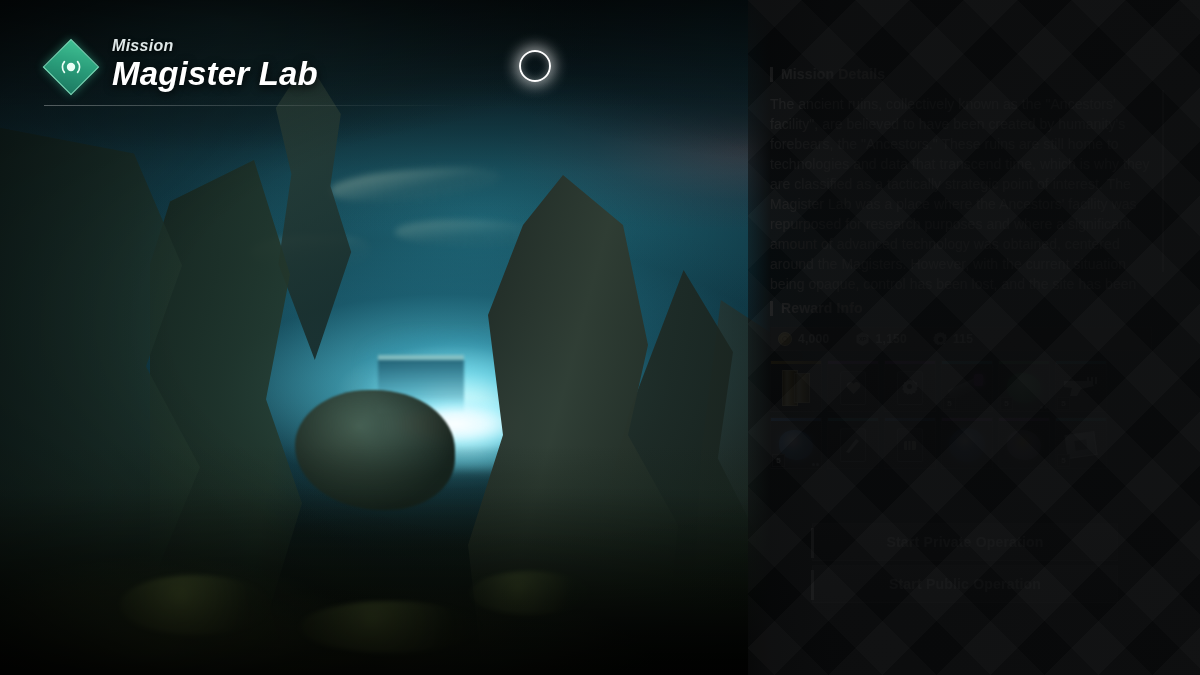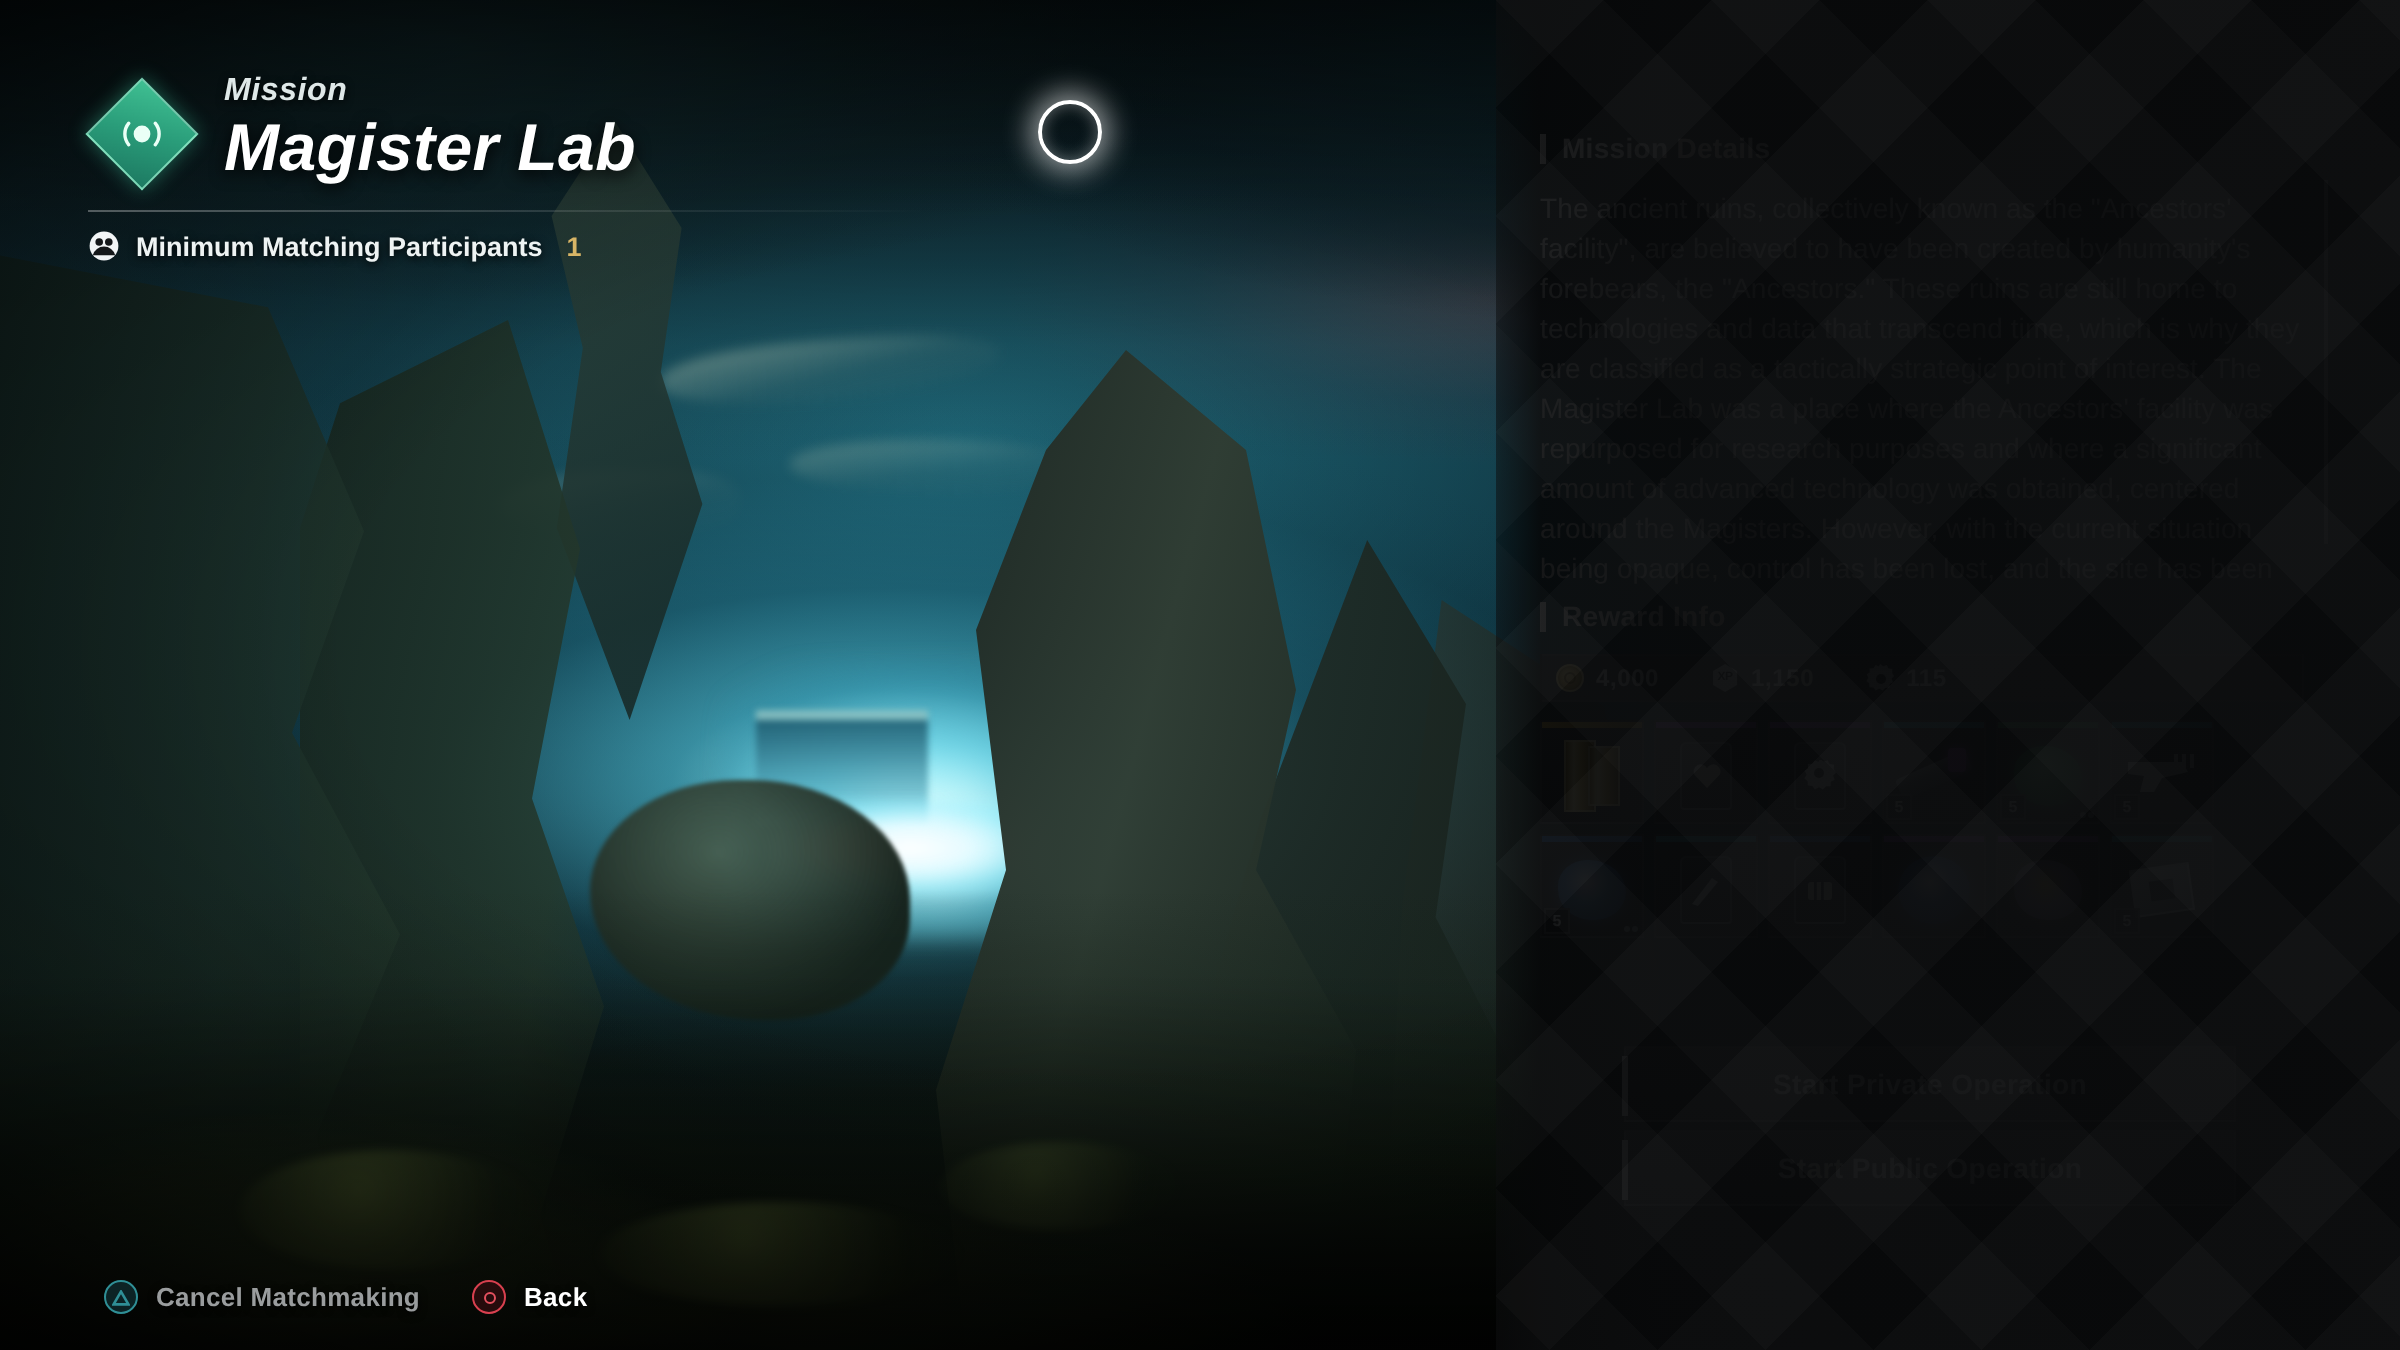--- a/index.html
+++ b/index.html
@@ -334,30 +334,20 @@
           <path d="M6.4 4.6a8.4 8.4 0 0 0 0 10.8" stroke="#eafff6" stroke-width="1.7" fill="none" stroke-linecap="round"></path>
           <path d="M19.6 4.6a8.4 8.4 0 0 1 0 10.8" stroke="#eafff6" stroke-width="1.7" fill="none" stroke-linecap="round"></path>
         </svg>
       </div>
       <div class="mh-texts">
         <div class="mh-kicker">Mission</div>
         <div class="mh-title">Magister Lab</div>
       </div>
     </div>
     <div class="mh-divider"></div>
-    <div class="mh-sub">
-      <svg width="16" height="16" viewBox="0 0 16 16">
-        <circle cx="8" cy="8" r="7.2" fill="#f2f5f6"></circle>
-        <circle cx="5.6" cy="6" r="1.9" fill="#15181a"></circle>
-        <circle cx="10.4" cy="6" r="1.9" fill="#15181a"></circle>
-        <path d="M2.4 12.6a5.8 5.8 0 0 1 11.2 0z" fill="#15181a"></path>
-      </svg>
-      <span class="mh-sub-text">Minimum Matching Participants</span>
-      <span class="mh-sub-val">1</span>
-    </div>
   </div>
 
   <div id="matchmaking-spinner"></div>
 
   <div id="right-panel">
     <div id="panel-pattern"></div>
   </div>
 
   <div id="mission-details">
     <div class="sec-head">
@@ -510,30 +500,14 @@
 
   <div id="actions">
     <div class="op-btn">
       <span>Start Private Operation</span>
     </div>
     <div class="op-btn">
       <span>Start Public Operation</span>
     </div>
   </div>
 
-  <div id="prompt-bar">
-    <div class="prompt disabled">
-      <span class="ps-btn ps-tri">
-        <svg width="9" height="8" viewBox="0 0 9 8">
-            <path d="M4.5 0.8 L8.2 7.2 L0.8 7.2 Z" fill="none" stroke="#2f8f96" stroke-width="1.3"></path>
-          </svg>
-      </span>
-      <span class="prompt-label">Cancel Matchmaking</span>
-    </div>
-    <div class="prompt enabled">
-      <span class="ps-btn ps-cir">
-          <i></i>
-        </span>
-      <span class="prompt-label">Back</span>
-    </div>
-  </div>
 
 </div>
 
 </body></html>

